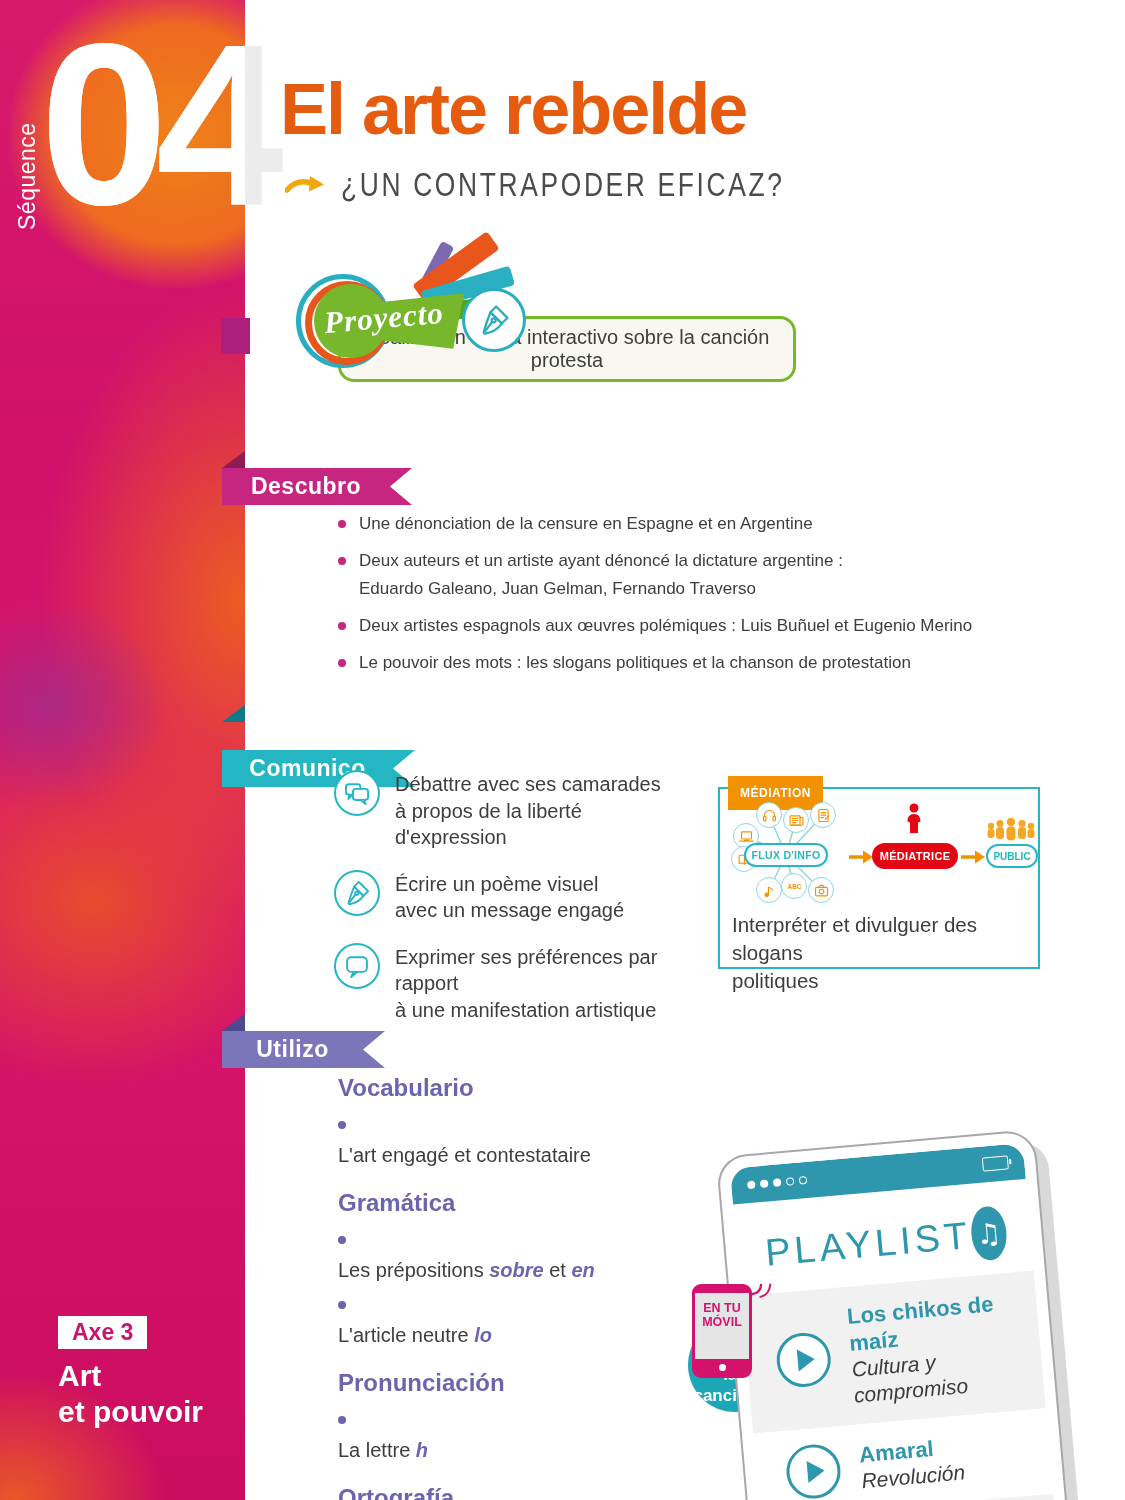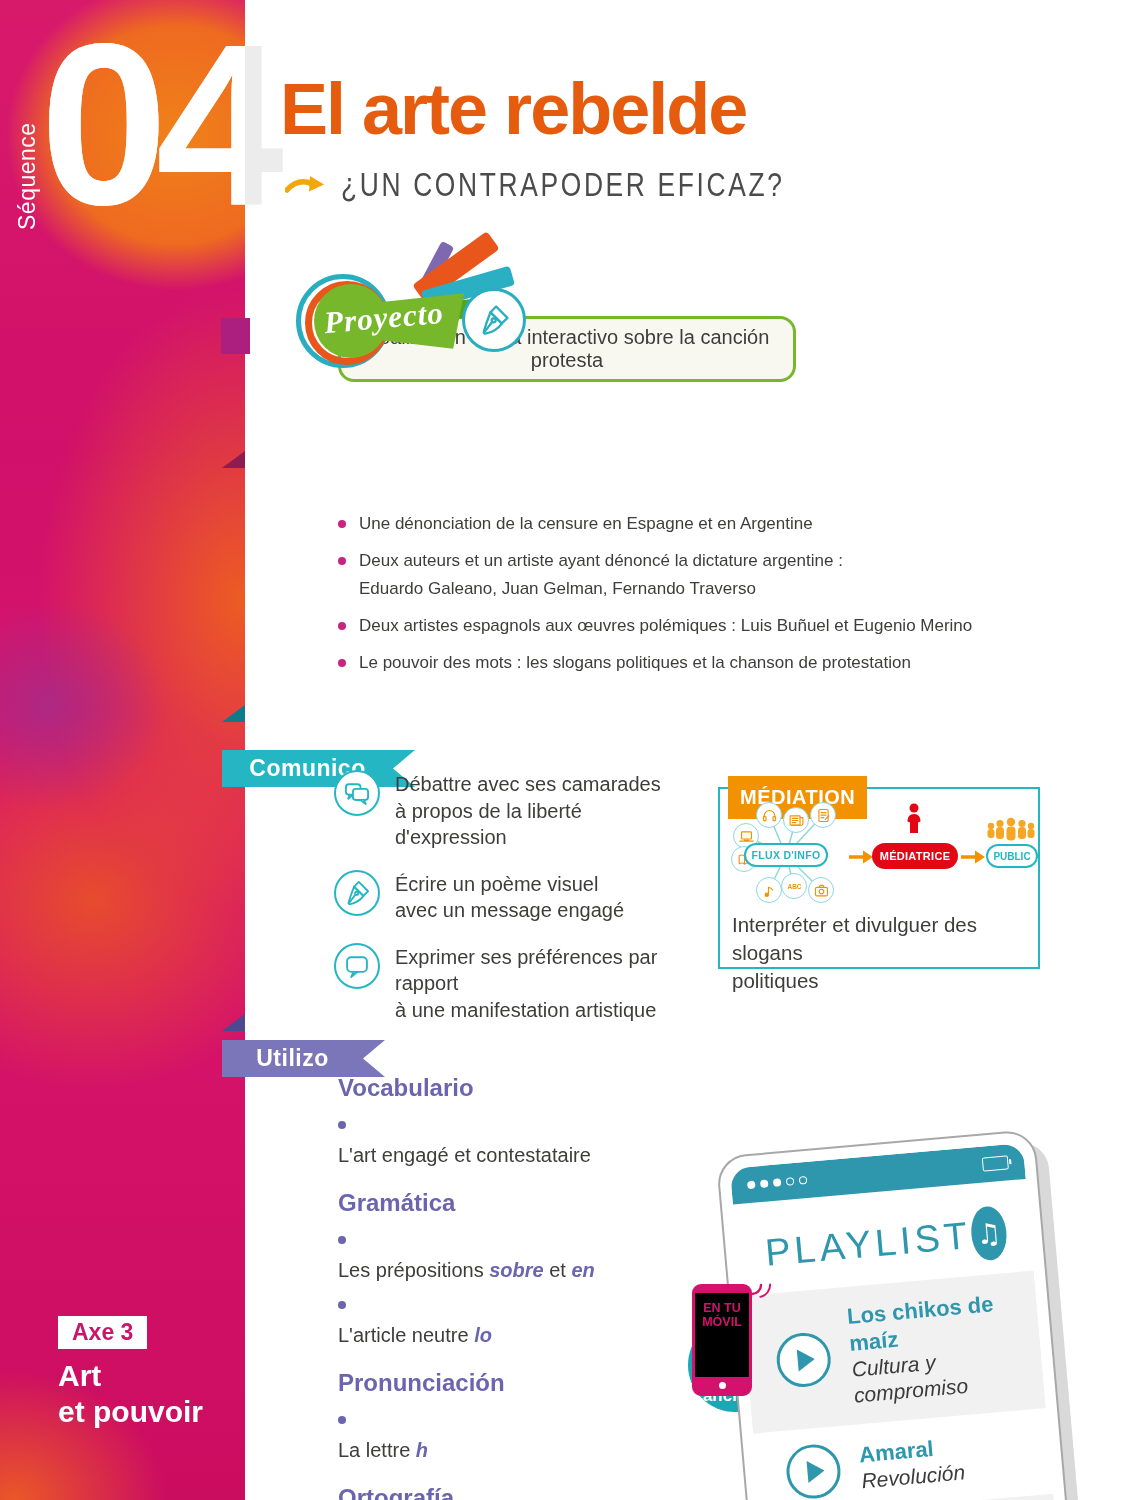--- a/index.html
+++ b/index.html
@@ -58,42 +58,42 @@
 
   
   .ribbon{position:absolute;left:222px;height:37px;display:flex;align-items:center;justify-content:center;
     color:#fff;font-weight:700;font-size:23px;letter-spacing:.5px;padding-right:22px;box-sizing:border-box;
     clip-path:polygon(0 0,100% 0,calc(100% - 22px) 50%,100% 100%,0 100%);}
   .fold{position:absolute;left:222px;width:23px;height:17px;clip-path:polygon(100% 0,100% 100%,0 100%);}
   .rib-descubro{top:468px;width:190px;background:var(--magenta);}
   .fold-descubro{top:451px;background:var(--magenta-dark);}
   .rib-comunico{top:722px;width:193px;background:var(--teal);margin-top:28px;}
   .fold-comunico{top:705px;background:var(--teal-dark);}
-  .rib-utilizo{top:1031px;width:163px;background:var(--purple);margin-top:9px;}
+  .rib-utilizo{top:1031px;width:163px;background:var(--purple);}
   .fold-utilizo{top:1014px;background:var(--purple-dark);}
 
   
   .descubro-list{position:absolute;left:338px;top:510px;width:720px;}
   .b-item{display:flex;gap:13px;margin-bottom:9px;font-size:17px;line-height:28px;color:var(--text-dark);}
   .b-item .dot{flex:0 0 auto;width:8px;height:8px;border-radius:50%;margin-top:10px;background:var(--magenta);}
   .b-item .txt{white-space:pre-line;}
 
   
   .comunico-list{position:absolute;left:334px;top:770px;width:360px;}
   .c-item{display:flex;align-items:flex-start;gap:15px;margin-bottom:19px;}
   .c-icon{flex:0 0 auto;width:46px;height:46px;border-radius:50%;border:2.5px solid var(--teal);
     display:flex;align-items:center;justify-content:center;color:var(--teal);background:#fff;box-sizing:border-box;}
   .c-icon svg{width:28px;height:28px;}
   .c-item .txt{font-size:20px;line-height:26.5px;white-space:pre-line;margin-top:1px;}
 
   
   .mediation{position:absolute;left:718px;top:787px;width:322px;height:182px;background:#fff;
     border:2px solid var(--teal);box-sizing:border-box;}
   .med-label{position:absolute;left:8px;top:-13px;background:var(--label-orange);color:#fff;
-    font-weight:700;font-size:20px;letter-spacing:.5px;padding:10px 12px;}
+    font-weight:700;font-size:12px;letter-spacing:.5px;padding:10px 12px;}
   .flux-cluster{position:absolute;left:4px;top:6px;width:124px;height:120px;}
   .flux-lines{position:absolute;left:0;top:0;}
   .sat{position:absolute;width:26px;height:26px;border-radius:50%;border:1.5px solid #8ed7df;
     background:#fff;display:flex;align-items:center;justify-content:center;color:var(--label-orange);box-sizing:border-box;}
   .sat svg{width:17px;height:17px;}
   .sat-0{left:32px;top:7px;}  .sat-1{left:59px;top:12px;} .sat-2{left:86px;top:7px;}
   .sat-3{left:9px;top:28px;}  .sat-4{left:7px;top:51px;}  .sat-5{left:32px;top:82px;}
   .sat-6{left:57px;top:78px;} .sat-7{left:84px;top:82px;}
   .flux-box{position:absolute;left:20px;top:48px;width:84px;height:24px;border:2px solid var(--teal);
     border-radius:13px;background:#fff;display:flex;align-items:center;justify-content:center;
@@ -122,21 +122,21 @@
   
   .axe-badge{position:absolute;left:58px;top:1316px;background:#fff;color:#c8166b;font-weight:700;
     font-size:23px;padding:3px 14px;}
   .axe-title{position:absolute;left:58px;top:1358px;color:#fff;font-weight:700;font-size:30px;
     line-height:36px;white-space:pre-line;}
 
   
   .escucha-circle{position:absolute;left:688px;top:1318px;width:94px;height:94px;border-radius:50%;
     background:#1ba7b6;z-index:1;display:flex;align-items:center;justify-content:center;text-align:center;
     color:#fff;font-weight:700;font-size:17px;line-height:21px;white-space:pre-line;padding-top:18px;box-sizing:border-box;}
-  .movil-badge{position:absolute;left:692px;top:1284px;width:60px;height:112px;background:#000000;
+  .movil-badge{position:absolute;left:692px;top:1284px;width:60px;height:94px;background:#e5e5e5;
     border:3px solid var(--pink);border-radius:9px;z-index:3;box-sizing:border-box;}
   .movil-badge .m-top{position:absolute;left:0;top:0;width:100%;height:6px;background:var(--pink);}
   .movil-badge .m-text{position:absolute;left:0;top:14px;width:100%;text-align:center;color:var(--pink);
     font-weight:700;font-size:12.5px;line-height:14px;white-space:pre-line;}
   .movil-badge .m-bottom{position:absolute;left:0;bottom:0;width:100%;height:16px;background:var(--pink);
     border-radius:0 0 5px 5px;display:flex;align-items:center;justify-content:center;}
   .movil-badge .m-home{width:7px;height:7px;border-radius:50%;background:#fff;}
   .movil-waves{position:absolute;left:748px;top:1278px;width:26px;height:26px;color:var(--pink);z-index:3;}
 
   .phone{position:absolute;left:736px;top:1142px;width:320px;height:480px;background:#fff;
@@ -257,20 +257,21 @@
     <div class="wedge"></div>
     <div class="proyecto-word">Proyecto</div>
     <div class="pen-circle">
       <svg class="sicon" viewBox="0 0 24 24">
           <use href="#sym-pen-nib"></use>
         </svg>
     </div>
   </div>
 
   <div class="fold fold-descubro"></div>
+  <div class="ribbon rib-descubro">Descubro</div>
   <div class="descubro-list" id="descubro-list">
       <div class="b-item">
         <span class="dot"></span>
         <span class="txt">Une dénonciation de la censure en Espagne et en Argentine</span>
       </div>
       <div class="b-item">
         <span class="dot"></span>
         <span class="txt">Deux auteurs et un artiste ayant dénoncé la dictature argentine :
 Eduardo Galeano, Juan Gelman, Fernando Traverso</span>
       </div>

